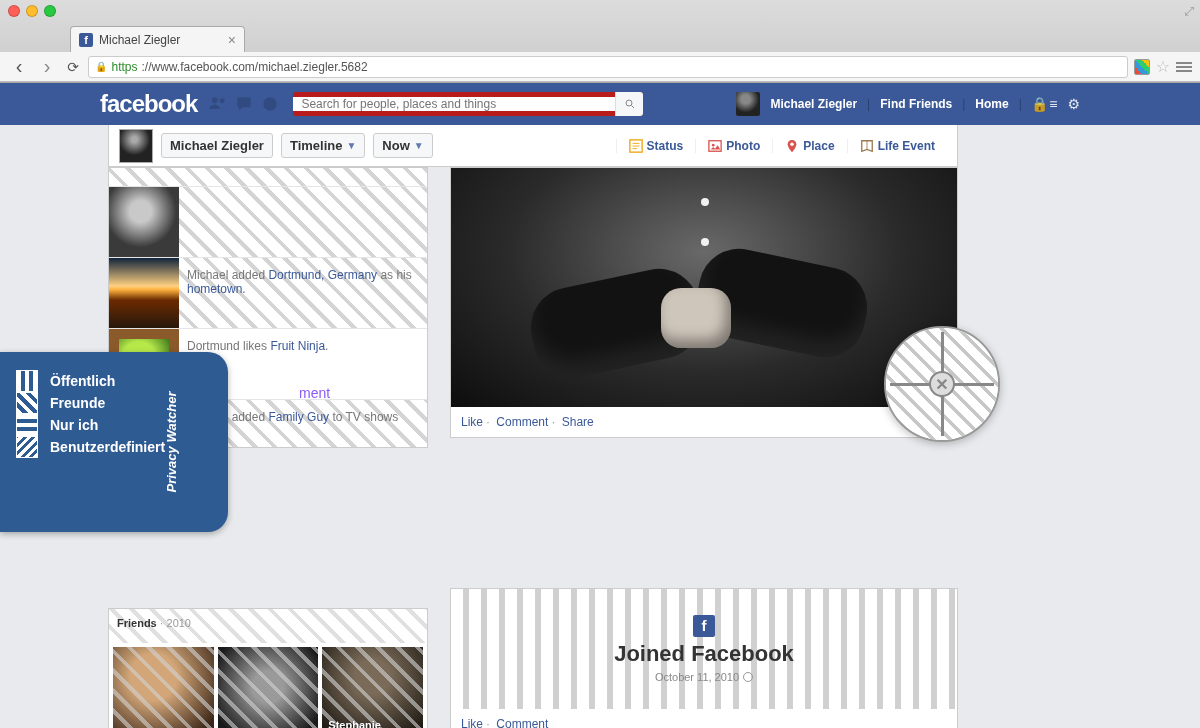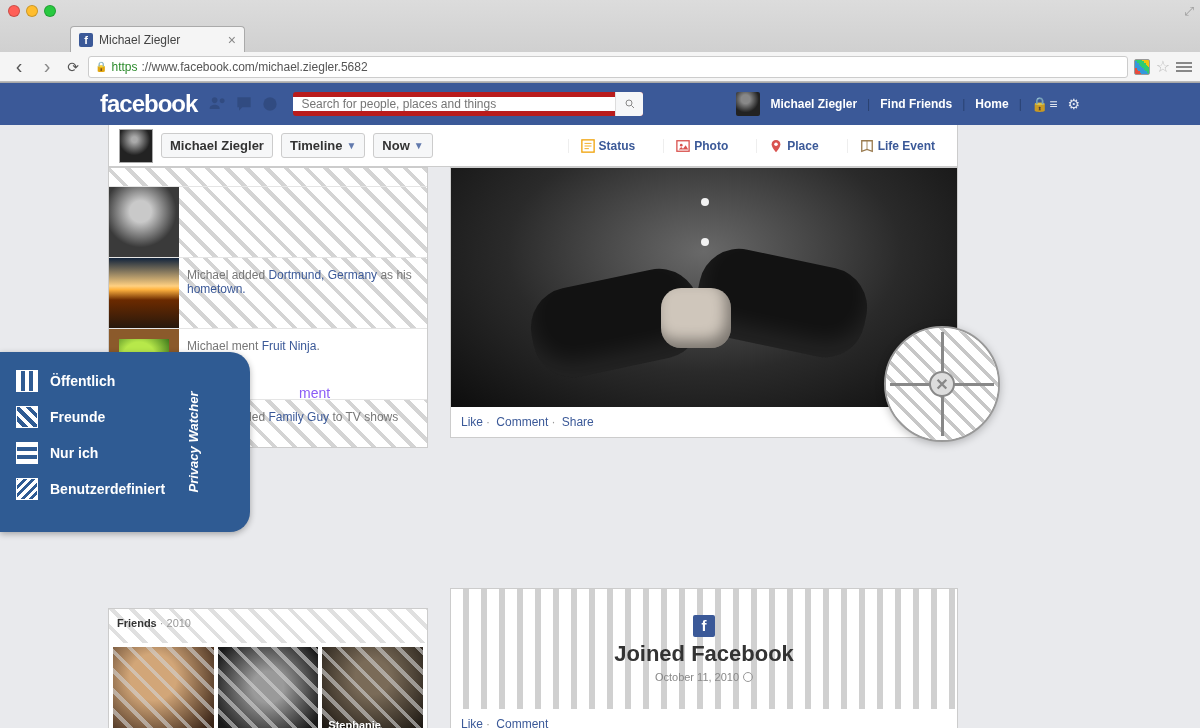--- a/index.html
+++ b/index.html
@@ -42,21 +42,21 @@
 .avatar-sm{width:24px;height:24px;background:#222;border-radius:2px;background-image:radial-gradient(circle at 40% 30%,#888 20%,#222 60%);}
 .cog, .lock-hdr{opacity:.85;font-size:14px;}
 
 
 .content{position:relative;}
 .profilebar{position:absolute;top:0;left:108px;width:850px;background:#fff;border:1px solid #ccc;border-top:none;height:42px;display:flex;align-items:center;padding:0 10px;gap:8px;z-index:5;}
 .profilebar .pav{width:34px;height:34px;background:#222;border:1px solid #aaa;background-image:radial-gradient(circle at 45% 30%,#aaa 10%,#222 55%);}
 .pillbtn{background:#f6f7f8;border:1px solid #ccc;border-radius:3px;padding:4px 8px;font-size:13px;font-weight:bold;color:#333;display:flex;align-items:center;gap:4px;}
 .pillbtn .caret{color:#627aad;font-size:10px;}
 .spacer{flex:1;}
-.composer{display:flex;gap:16px;}
+.composer{display:flex;gap:0;}
 .composer .citem{display:flex;align-items:center;gap:4px;padding:0 12px;border-left:1px solid #eee;font-size:12px;font-weight:bold;color:#3b5998;cursor:pointer;}
 .citem .ci{width:14px;height:14px;}
 
 
 .cols{position:absolute;top:42px;left:108px;width:850px;display:flex;gap:22px;}
 .left{width:320px;}
 .right{width:508px;}
 
 
 .storybox{border:1px solid #ccc;background:#fff;}
@@ -98,21 +98,21 @@
 .friendshdr .yr{color:#999;font-weight:normal;}
 .friendgrid{display:grid;grid-template-columns:repeat(3,1fr);gap:4px;padding:4px;}
 .friend{height:100px;position:relative;background:#555;overflow:hidden;}
 .friend .ov{position:absolute;inset:0;background:repeating-linear-gradient(45deg,transparent 0 10px,rgba(210,210,210,.6) 10px 14px);}
 .friend .name{position:absolute;bottom:4px;left:6px;font-size:11px;color:#fff;font-weight:bold;text-shadow:0 1px 2px #000;z-index:2;}
 .fr1{background:radial-gradient(circle at 40% 30%,#d2a678 25%,#3a2518 80%);}
 .fr2{background:radial-gradient(circle at 50% 40%,#9a9a9a 20%,#1a1a1a 75%);}
 .fr3{background:radial-gradient(circle at 50% 30%,#7a6b58 20%,#1f1a14 80%);}
 
 
-.pwpanel{position:absolute;top:352px;left:0;width:250px;height:180px;background:#2f5b93;border-radius:0 20px 20px 0;color:#fff;padding:18px 16px;display:flex;flex-direction:column;gap:14px;z-index:20;box-shadow:0 2px 6px rgba(0,0,0,.3);}
+.pwpanel{position:absolute;top:352px;left:0;width:228px;height:180px;background:#2f5b93;border-radius:0 20px 20px 0;color:#fff;padding:18px 16px;display:flex;flex-direction:column;z-index:20;box-shadow:0 2px 6px rgba(0,0,0,.3);}
 .pwitem{display:flex;align-items:center;gap:12px;font-size:14px;font-weight:bold;}
 .pwicon{width:22px;height:22px;border:1px solid #fff;flex-shrink:0;}
 .pwicon.pub{background:repeating-linear-gradient(90deg,#fff 0 4px,#2f5b93 4px 8px);}
 .pwicon.fr{background:repeating-linear-gradient(45deg,#fff 0 4px,#2f5b93 4px 8px);}
 .pwicon.me{background:repeating-linear-gradient(0deg,#fff 0 4px,#2f5b93 4px 8px);}
 .pwicon.cust{background:repeating-linear-gradient(-45deg,#fff 0 3px,#2f5b93 3px 6px);}
 .pwtab{position:absolute;right:6px;top:50%;transform:translateY(-50%) rotate(-90deg);transform-origin:center;font-size:13px;font-weight:bold;font-style:italic;white-space:nowrap;}
 
 
 .crosshair{position:absolute;top:326px;left:884px;width:116px;height:116px;border-radius:50%;background:#fff;border:2px solid #999;z-index:15;box-shadow:0 2px 8px rgba(0,0,0,.25);overflow:hidden;}
@@ -252,21 +252,21 @@
         <div class="story">
           <div class="thumb th-face"></div>
           <div class="txt stripes"></div>
         </div>
         <div class="story">
           <div class="thumb th-sunset"></div>
           <div class="txt stripes"><span>Michael added </span><span class="l">Dortmund, Germany</span><span> as his </span><span class="l">hometown.</span></div>
         </div>
         <div class="story">
           <div class="thumb th-fruit"></div>
-          <div class="txt"><span>Michael ment </span><span class="l">Fruit Ninja</span>.</div>
+          <div class="txt"><span>Dortmund likes </span><span class="l">Fruit Ninja</span>.</div>
         </div>
         <div class="story" style="height:48px;overflow:hidden;">
           <div class="thumb" style="background:#e0c060"></div>
           <div class="txt stripes"><span>Michael added </span><span class="l">Family Guy</span><span> to TV shows he's</span></div>
         </div>
       </div>
 
       <div class="friendsbox">
         <div class="friendshdr"><span>Friends</span> <span class="yr">· 2010</span></div>
         <div class="friendgrid">

